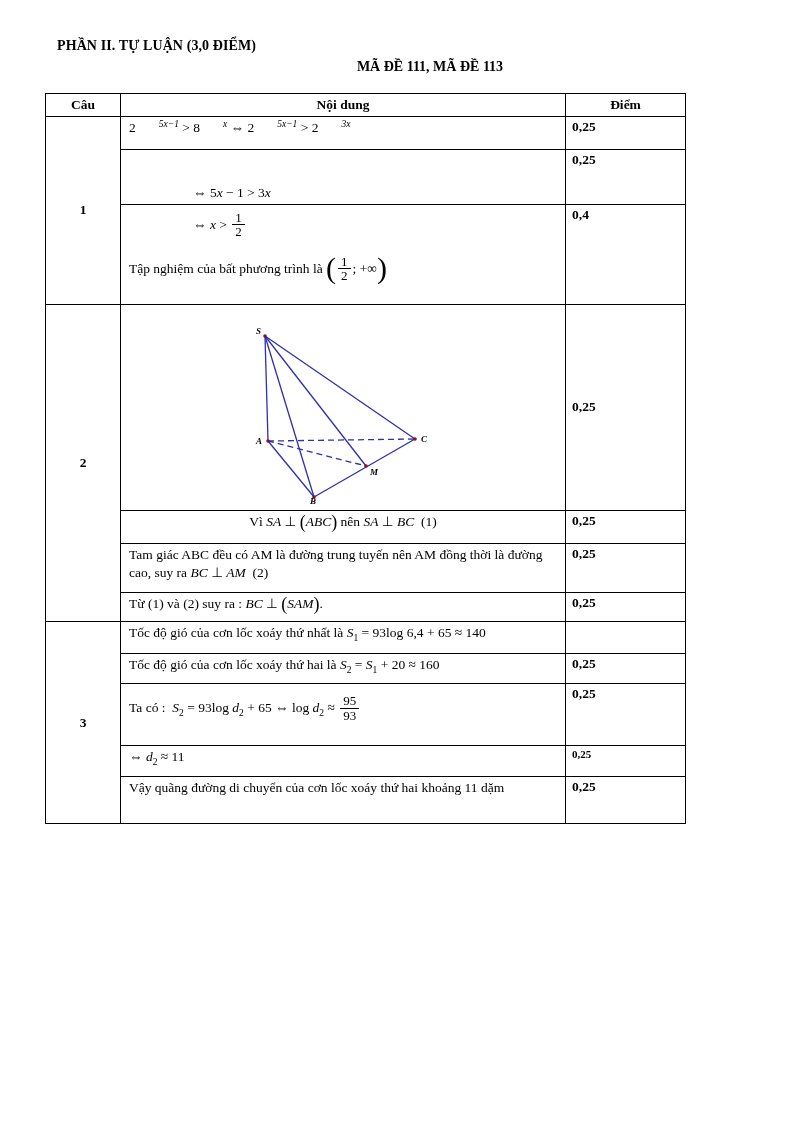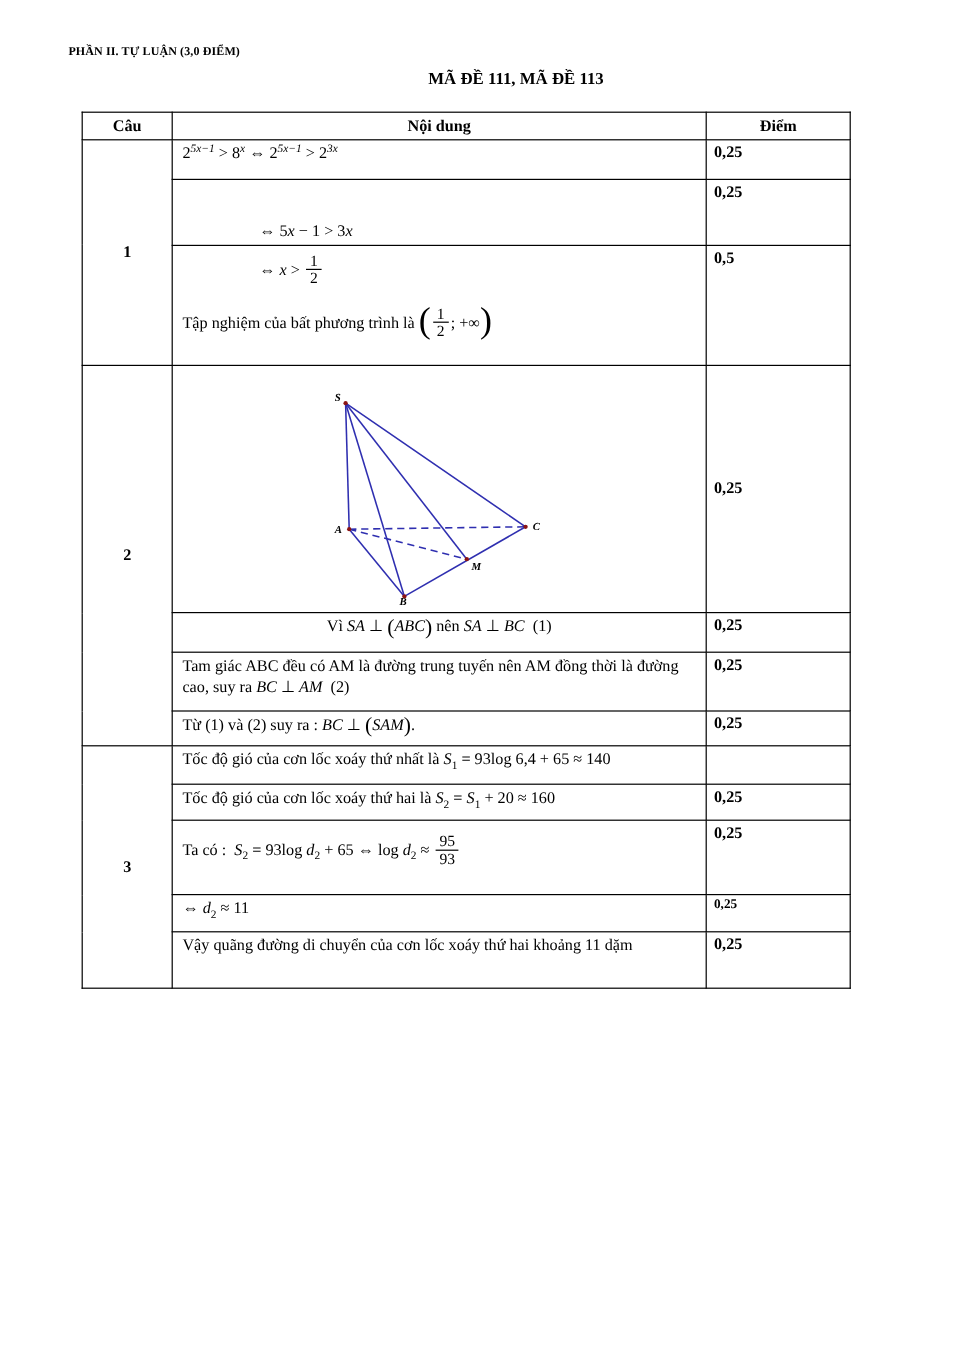--- a/index.html
+++ b/index.html
@@ -2,28 +2,28 @@
 <html><head>
 <meta charset="utf-8">
 <style>
   html, body { margin:0; padding:0; background:#ffffff; }
   .page {
     position:relative; width:794px; height:1122px; background:#ffffff;
     font-family:"Liberation Serif", serif; color:#000; overflow:hidden;
   }
   .doc-title {
     position:absolute; left:57px; top:38px;
-    font-size:10px; font-weight:bold; letter-spacing:0.1px;
+    font-size:14px; font-weight:bold; letter-spacing:0.1px;
   }
   .doc-subtitle {
     position:absolute; left:0; top:59px; width:794px; text-align:center;
     font-size:14px; font-weight:bold;margin-left:33px;
   }
   table.answer-table {
-    position:absolute; left:68px; top:93px; width:640px;
+    position:absolute; left:45px; top:93px; width:640px;
     border-collapse:collapse; table-layout:fixed;
   }
   .answer-table th, .answer-table td { border:1px solid #000; }
   .answer-table th {
     font-size:13.5px; font-weight:bold; padding:2px 2px; text-align:center;
     height:18px;
   }
   td.qnum {
     text-align:center; vertical-align:middle; font-weight:bold; font-size:13.5px;
   }
@@ -32,21 +32,21 @@
   }
   td.content.figcell { padding:0; }
   td.pts {
     padding:2px 6px; vertical-align:top; font-weight:bold; font-size:13.5px;
   }
   td.pts.mid { vertical-align:middle; }
   td.pts.small { font-size:11px; }
   .line { line-height:1.3; }
   .mit { font-style:italic; }
   .msup {
-    font-size:9.5px; font-style:italic; vertical-align:super; line-height:0;
+    font-size:9.5px; font-style:italic; vertical-align:super; line-height:0;margin-left:23px;
   }
   .msub {
     font-size:9.5px; position:relative; top:4px; line-height:0;
   }
   .frac {
     display:inline-block; vertical-align:middle; text-align:center;
     line-height:1.05; font-size:13px; margin:1px 2px; position:relative; top:-1px;
   }
   .frac .num { display:block; border-bottom:1px solid #000; padding:0 3px; }
   .frac .den { display:block; padding:0 3px; }
@@ -95,21 +95,21 @@
           <td class="content" style="height: 18px;">
             <div class="line" style="padding-left: 64px; margin-top: 32px;"><span class="">⇔ 5</span><span class="mit">x</span><span class=""> − 1 &gt; 3</span><span class="mit">x</span></div>
           </td>
           <td class="pts">0,25</td>
         </tr>
         <tr>
           <td class="content" style="height: 95px;">
             <div class="line" style="padding-left: 64px; margin-top: 4px;"><span class="">⇔ </span><span class="mit">x</span><span class=""> &gt; </span><span class="frac"><span class="num">1</span><span class="den">2</span></span></div>
             <div class="line" style="margin-top: 14px;"><span class="">Tập nghiệm của bất phương trình là </span><span class="bigp">(</span><span class="frac"><span class="num">1</span><span class="den">2</span></span><span class="">; +∞</span><span class="bigp">)</span></div>
           </td>
-          <td class="pts">0,5</td>
+          <td class="pts">0,4</td>
         </tr>
         <tr>
           <td class="qnum" rowspan="4">2</td>
           <td class="content figcell" style="height: 201px;"><svg width="443" height="201" viewBox="0 0 443 201">
               <line x1="144" y1="31" x2="147" y2="136" stroke="#2f2fb0" stroke-width="1.3"></line>
               <line x1="144" y1="31" x2="193" y2="192" stroke="#2f2fb0" stroke-width="1.3"></line>
               <line x1="144" y1="31" x2="294" y2="134" stroke="#2f2fb0" stroke-width="1.3"></line>
               <line x1="144" y1="31" x2="245" y2="161" stroke="#2f2fb0" stroke-width="1.3"></line>
               <line x1="147" y1="136" x2="193" y2="192" stroke="#2f2fb0" stroke-width="1.3"></line>
               <line x1="193" y1="192" x2="294" y2="134" stroke="#2f2fb0" stroke-width="1.3"></line>

